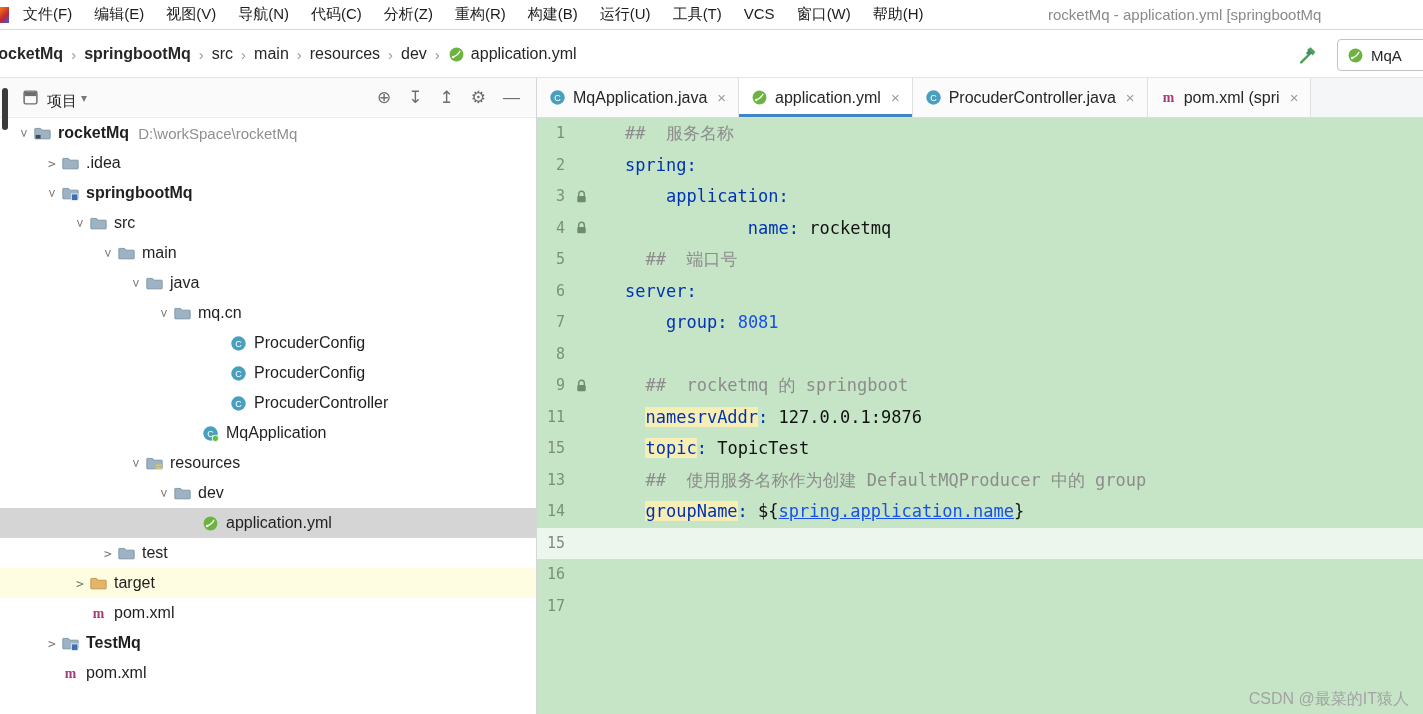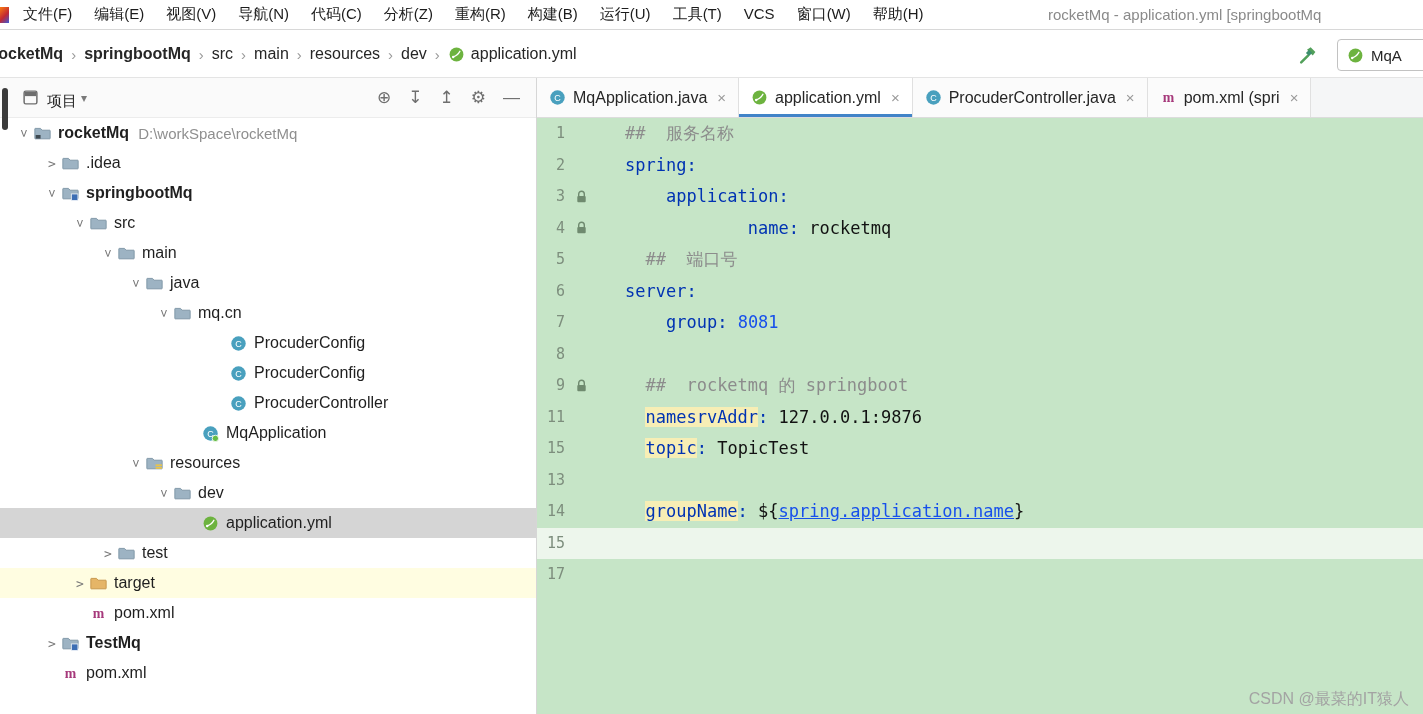--- a/index.html
+++ b/index.html
@@ -450,32 +450,38 @@
         <span class="code"><span class="tk-plain">  </span><span class="tk-keyhl">namesrvAddr</span><span class="tk-key">:</span><span class="tk-plain"> </span><span class="tk-text">127.0.0.1:9876</span></span>
       </div>
       <div class="code-line">
         <span class="ln">15</span>
         <span class="gslot"></span>
         <span class="code"><span class="tk-plain">  </span><span class="tk-keyhl">topic</span><span class="tk-key">:</span><span class="tk-plain"> </span><span class="tk-text">TopicTest</span></span>
       </div>
       <div class="code-line">
         <span class="ln">13</span>
         <span class="gslot"></span>
+        <span class="code"><span class="tk-plain">  </span><span class="tk-comment">##  使用服务名称作为创建 DefaultMQProducer 中的 group</span></span>
       </div>
       <div class="code-line">
         <span class="ln">14</span>
         <span class="gslot"></span>
         <span class="code"><span class="tk-plain">  </span><span class="tk-keyhl">groupName</span><span class="tk-key">:</span><span class="tk-plain"> </span><span class="tk-text">${</span><span class="tk-link">spring.application.name</span><span class="tk-text">}</span></span>
       </div>
       <div class="code-line caret">
         <span class="ln">15</span>
         <span class="gslot"></span>
         <span class="code"></span>
       </div>
       <div class="code-line">
+        <span class="ln">16</span>
+        <span class="gslot"></span>
+        <span class="code"></span>
+      </div>
+      <div class="code-line">
         <span class="ln">17</span>
         <span class="gslot"></span>
         <span class="code"></span>
       </div>
     </div>
 </div>
 
 <div id="watermark">CSDN @最菜的IT猿人</div>
 
 </body></html>

